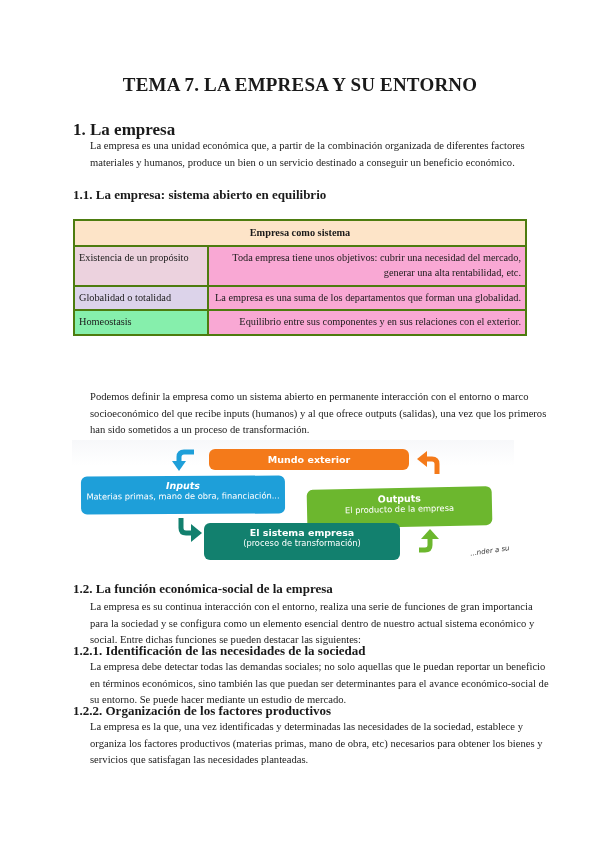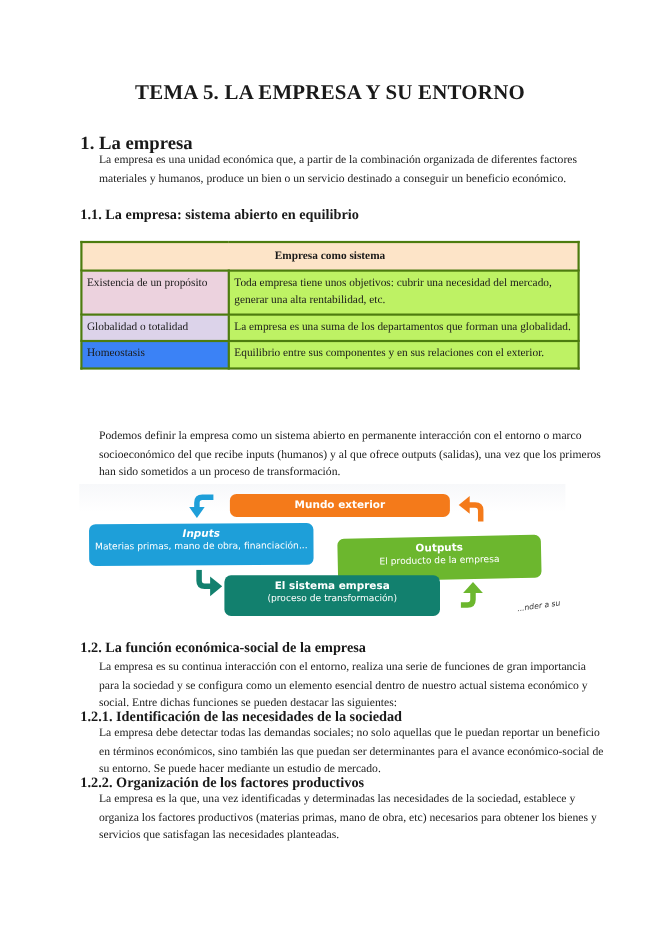--- a/index.html
+++ b/index.html
@@ -26,21 +26,21 @@
       position: absolute; left: 73px; top: 219px; width: 454px;
       border-collapse: collapse; font-size: 10.3px; line-height: 15.5px;
     }
     table.sys th, table.sys td {
       border: 2px solid #4d7c0f; padding: 3px 4px 4px 4px; vertical-align: top; text-align: left;
     }
     table.sys th {
       background: #fde4c8; text-align: center; font-weight: bold; height: 22px; padding-top: 4px;
     }
     table.sys td.k { width: 134px; margin-left: 28px; }
-    table.sys td.v { background: #bef264; }
+    table.sys td.v { background: #f9a8d4; text-align: right; }
     .figure {
       position: absolute; left: 72px; top: 440px; width: 442px; height: 128px;
       background: linear-gradient(180deg, #f7f8fa 0%, #ffffff 20%, #ffffff 100%);
       font-family: "DejaVu Sans", "Liberation Sans", sans-serif;
     }
     .box {
       position: absolute; color: #fff; border-radius: 6px; text-align: center;
     }
     .box .bt { font-weight: bold; font-size: 9.5px; }
     .box .bs { font-size: 8.3px; }
@@ -56,42 +56,42 @@
     .cut-text {
       position: absolute; left: 398px; top: 107px; font-size: 7px; color: #333; font-style: italic;
       transform: rotate(-8deg);
     }
   </style>
 </head>
 <body>
 
 <div class="page">
 
-  <div class="title">TEMA 5. LA EMPRESA Y SU ENTORNO</div>
+  <div class="title">TEMA 7. LA EMPRESA Y SU ENTORNO</div>
 
   <div class="h1">1. La empresa</div>
   <div class="p" style="top:138px;">La empresa es una unidad económica que, a partir de la combinación organizada de diferentes factores materiales y humanos, produce un bien o un servicio destinado a conseguir un beneficio económico.</div>
 
   <div class="h2" style="top:187px;">1.1. La empresa: sistema abierto en equilibrio</div>
 
   <table class="sys">
     <tbody>
         <tr>
       <th colspan="2">Empresa como sistema</th>
     </tr>
     <tr>
       <td class="k" style="background:#ecd2de;">Existencia de un propósito</td>
       <td class="v">Toda empresa tiene unos objetivos: cubrir una necesidad del mercado, generar una alta rentabilidad, etc.</td>
     </tr>
     <tr>
       <td class="k" style="background:#dcd3ea;">Globalidad o totalidad</td>
       <td class="v">La empresa es una suma de los departamentos que forman una globalidad.</td>
     </tr>
     <tr>
-      <td class="k" style="background:#3b82f6;">Homeostasis</td>
+      <td class="k" style="background:#86efac;">Homeostasis</td>
       <td class="v">Equilibrio entre sus componentes y en sus relaciones con el exterior.</td>
     </tr>
   </tbody>
     </table>
 
   <div class="p" style="top:389px; width:458px;">Podemos definir la empresa como un sistema abierto en permanente interacción con el entorno o marco socioeconómico del que recibe inputs (humanos) y al que ofrece outputs (salidas), una vez que los primeros han sido sometidos a un proceso de transformación.</div>
 
   <div class="figure">
 
     <svg class="arrow" style="left:98px; top:8px;" width="28" height="26" viewBox="0 0 28 26">

